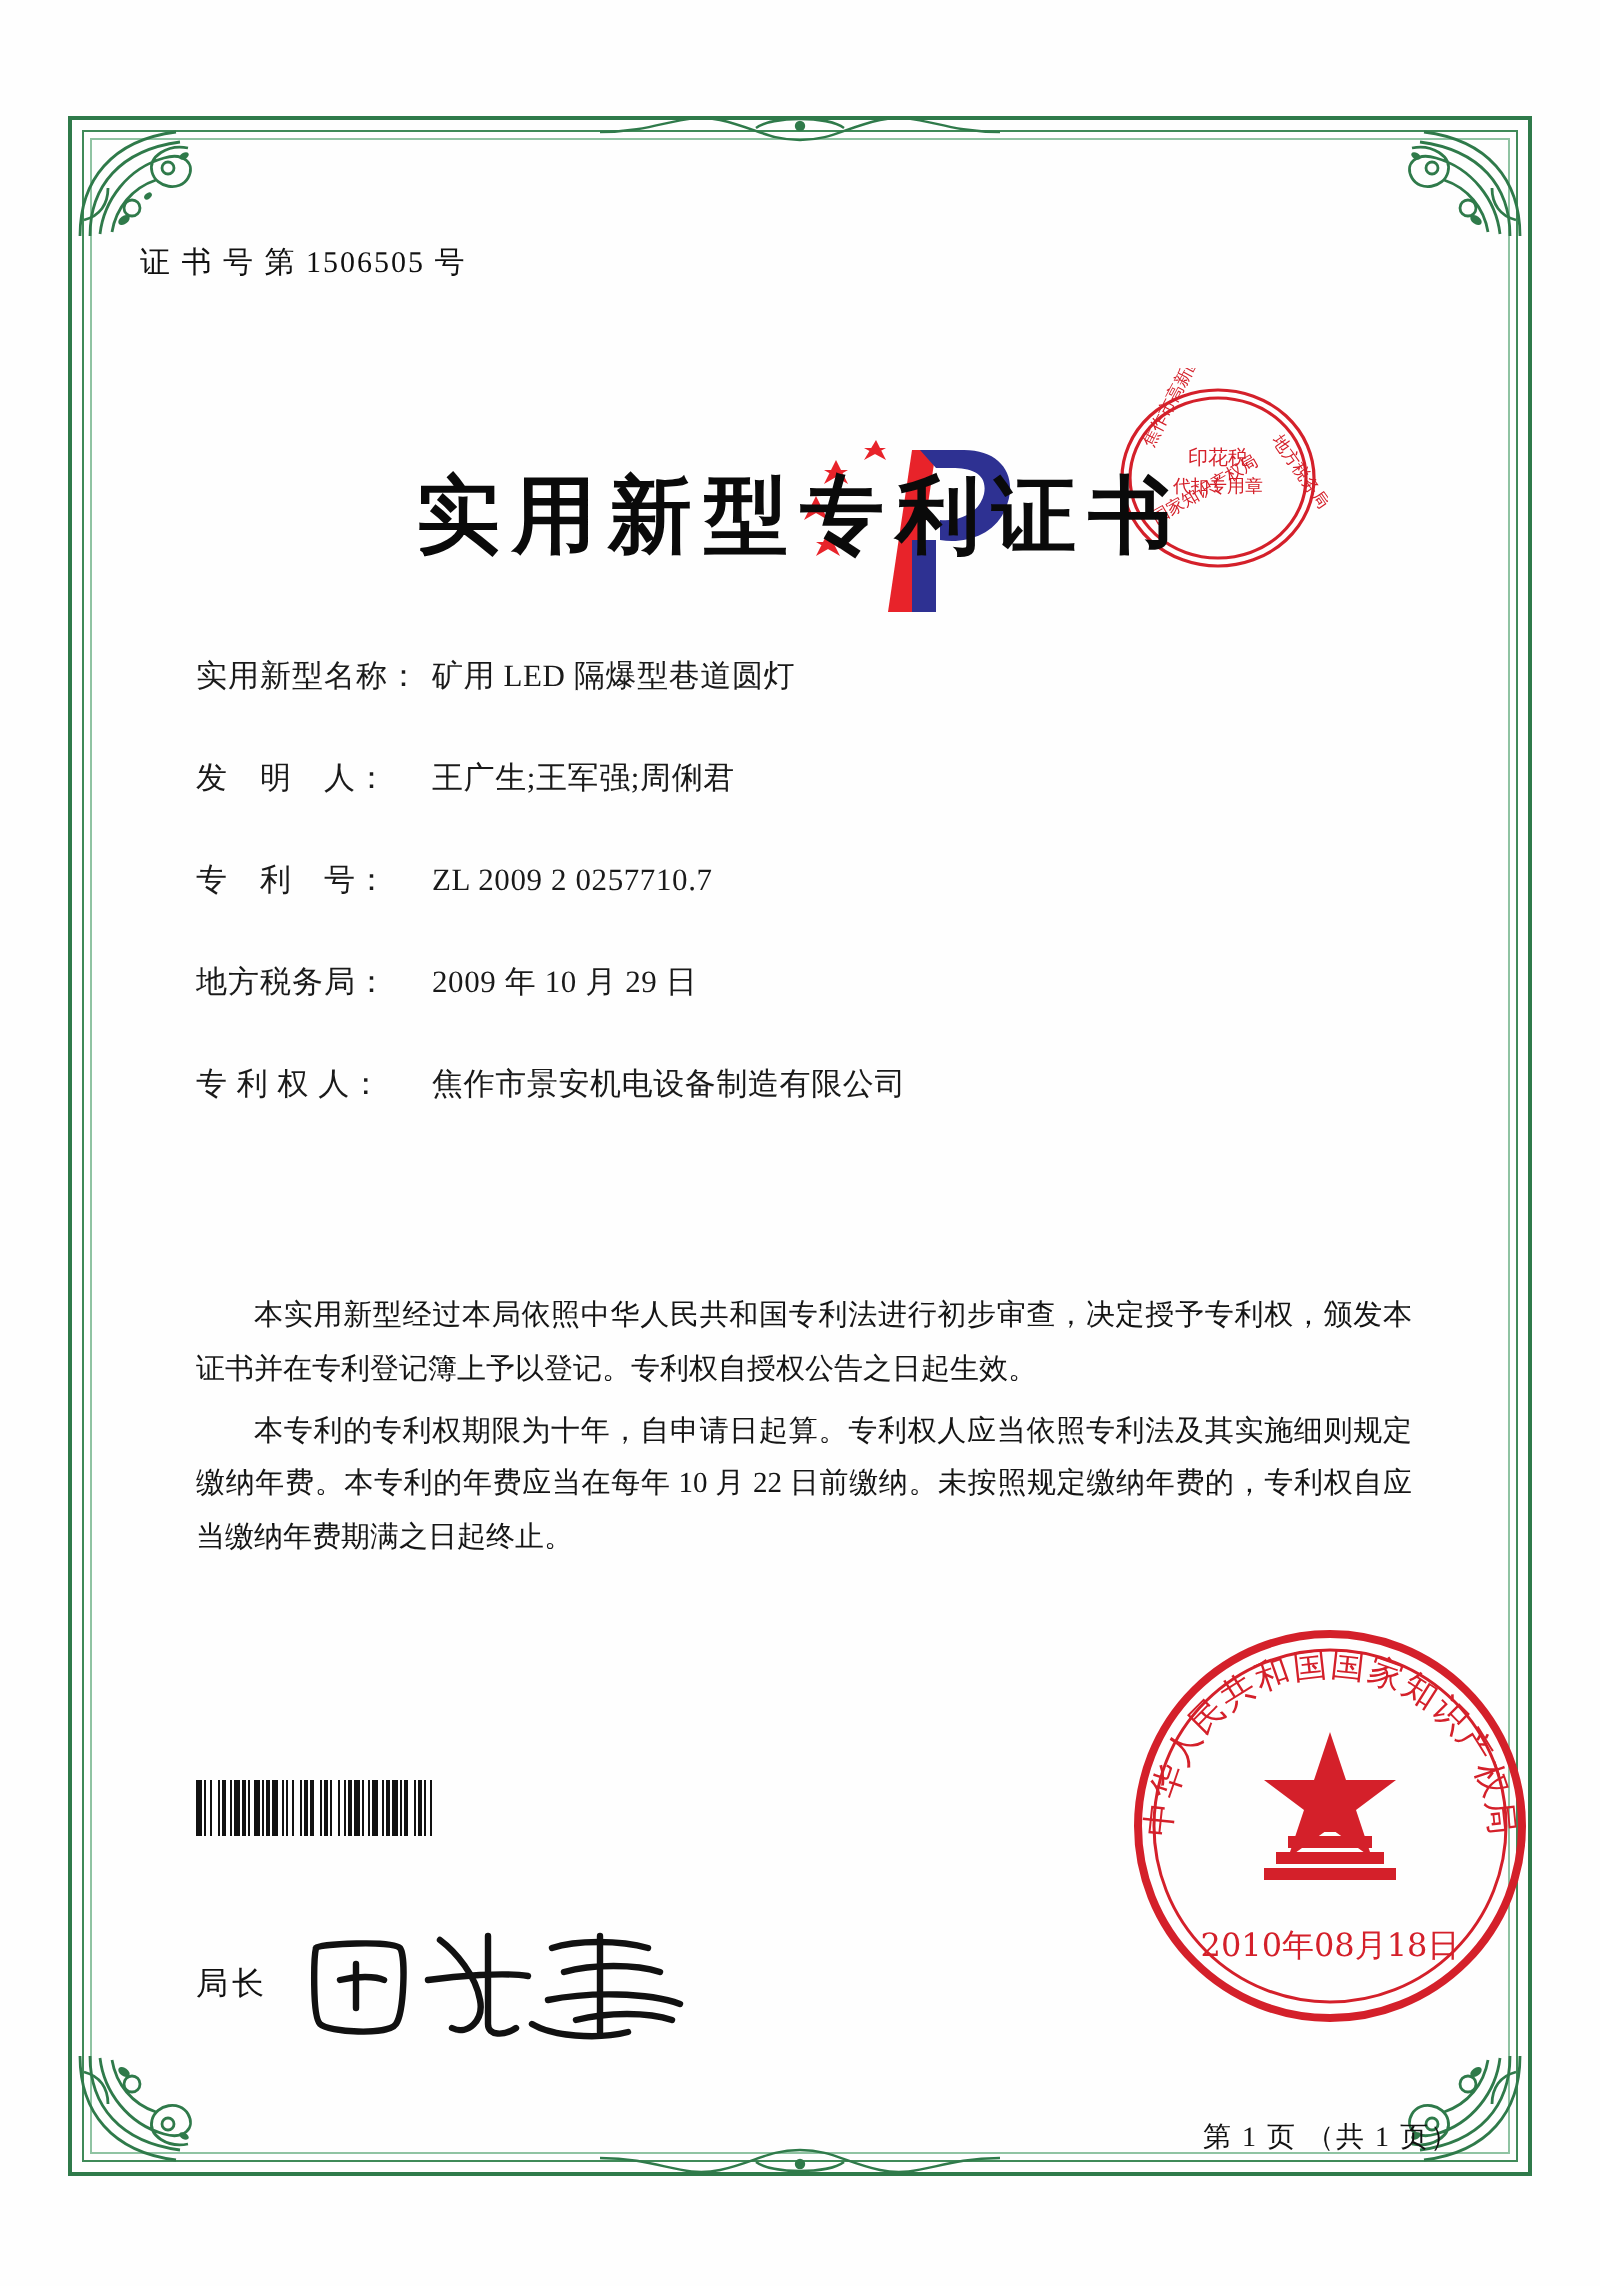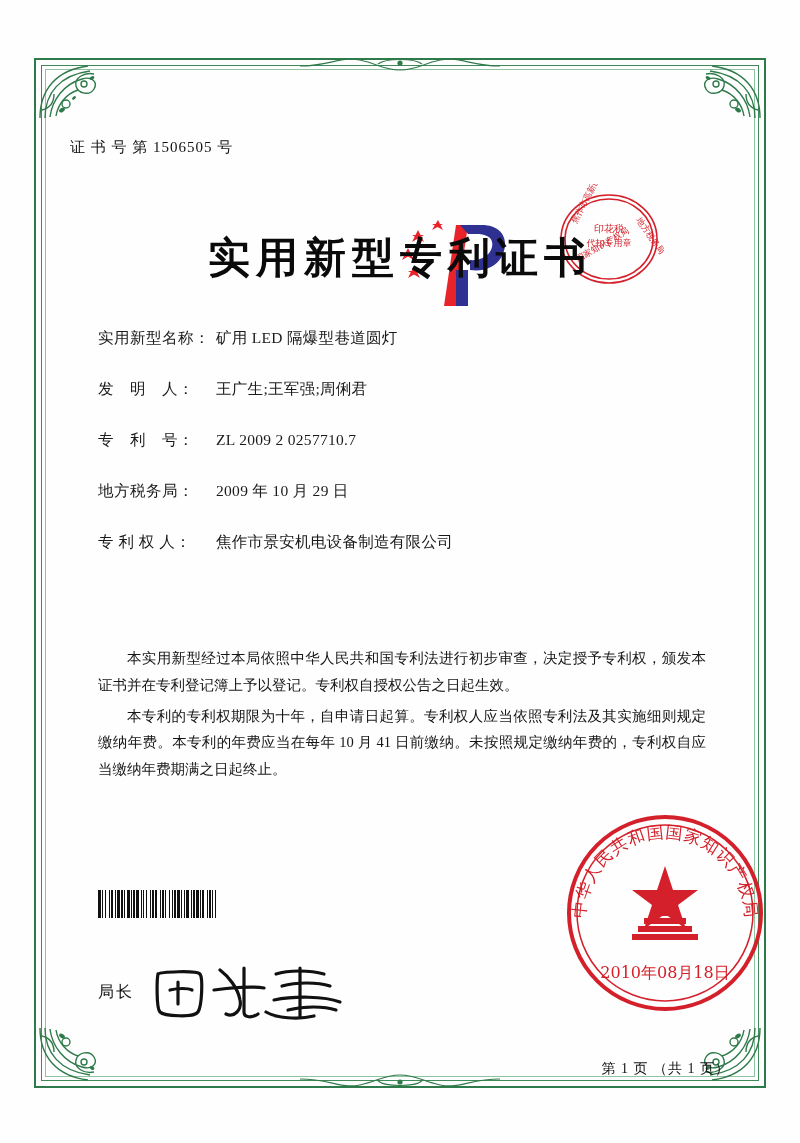--- a/index.html
+++ b/index.html
@@ -70,21 +70,21 @@
   .content {
     position: absolute;
     left: 70px;
     top: 100px;
     width: 660px;
   }
   .cert-no {
     font-size: 15px;
     color: #111;
     letter-spacing: 1px;
-    margin-top: 38px;
+    margin-top: 22px;
   }
   
   .logo {
     position: absolute;
     left: 328px;
     top: 120px;
     width: 120px;
     height: 95px;
   }
   .logo svg { display:block; width:100%; height:100%; }
@@ -352,21 +352,21 @@
       <div class="field-row">
         <span class="field-label" style="width:118px">地方税务局：</span><span class="field-value">2009 年 10 月 29 日</span>
       </div>
       <div class="field-row">
         <span class="field-label" style="width:118px">专 利 权 人：</span><span class="field-value">焦作市景安机电设备制造有限公司</span>
       </div>
     </div>
 
     <div class="paragraphs">
       <p>本实用新型经过本局依照中华人民共和国专利法进行初步审查，决定授予专利权，颁发本证书并在专利登记簿上予以登记。专利权自授权公告之日起生效。</p>
-      <p>本专利的专利权期限为十年，自申请日起算。专利权人应当依照专利法及其实施细则规定缴纳年费。本专利的年费应当在每年 10 月 41 日前缴纳。未按照规定缴纳年费的，专利权自应当缴纳年费期满之日起终止。</p>
+      <p>本专利的专利权期限为十年，自申请日起算。专利权人应当依照专利法及其实施细则规定缴纳年费。本专利的年费应当在每年 10 月 22 日前缴纳。未按照规定缴纳年费的，专利权自应当缴纳年费期满之日起终止。</p>
     </div>
 
     <div class="barcode" id="barcode">
         <i style="width:3px"></i>
         <i style="width:1px;background:transparent"></i>
         <i style="width:1px"></i>
         <i style="width:2px;background:transparent"></i>
         <i style="width:1px"></i>
         <i style="width:3px;background:transparent"></i>
         <i style="width:1px"></i>

